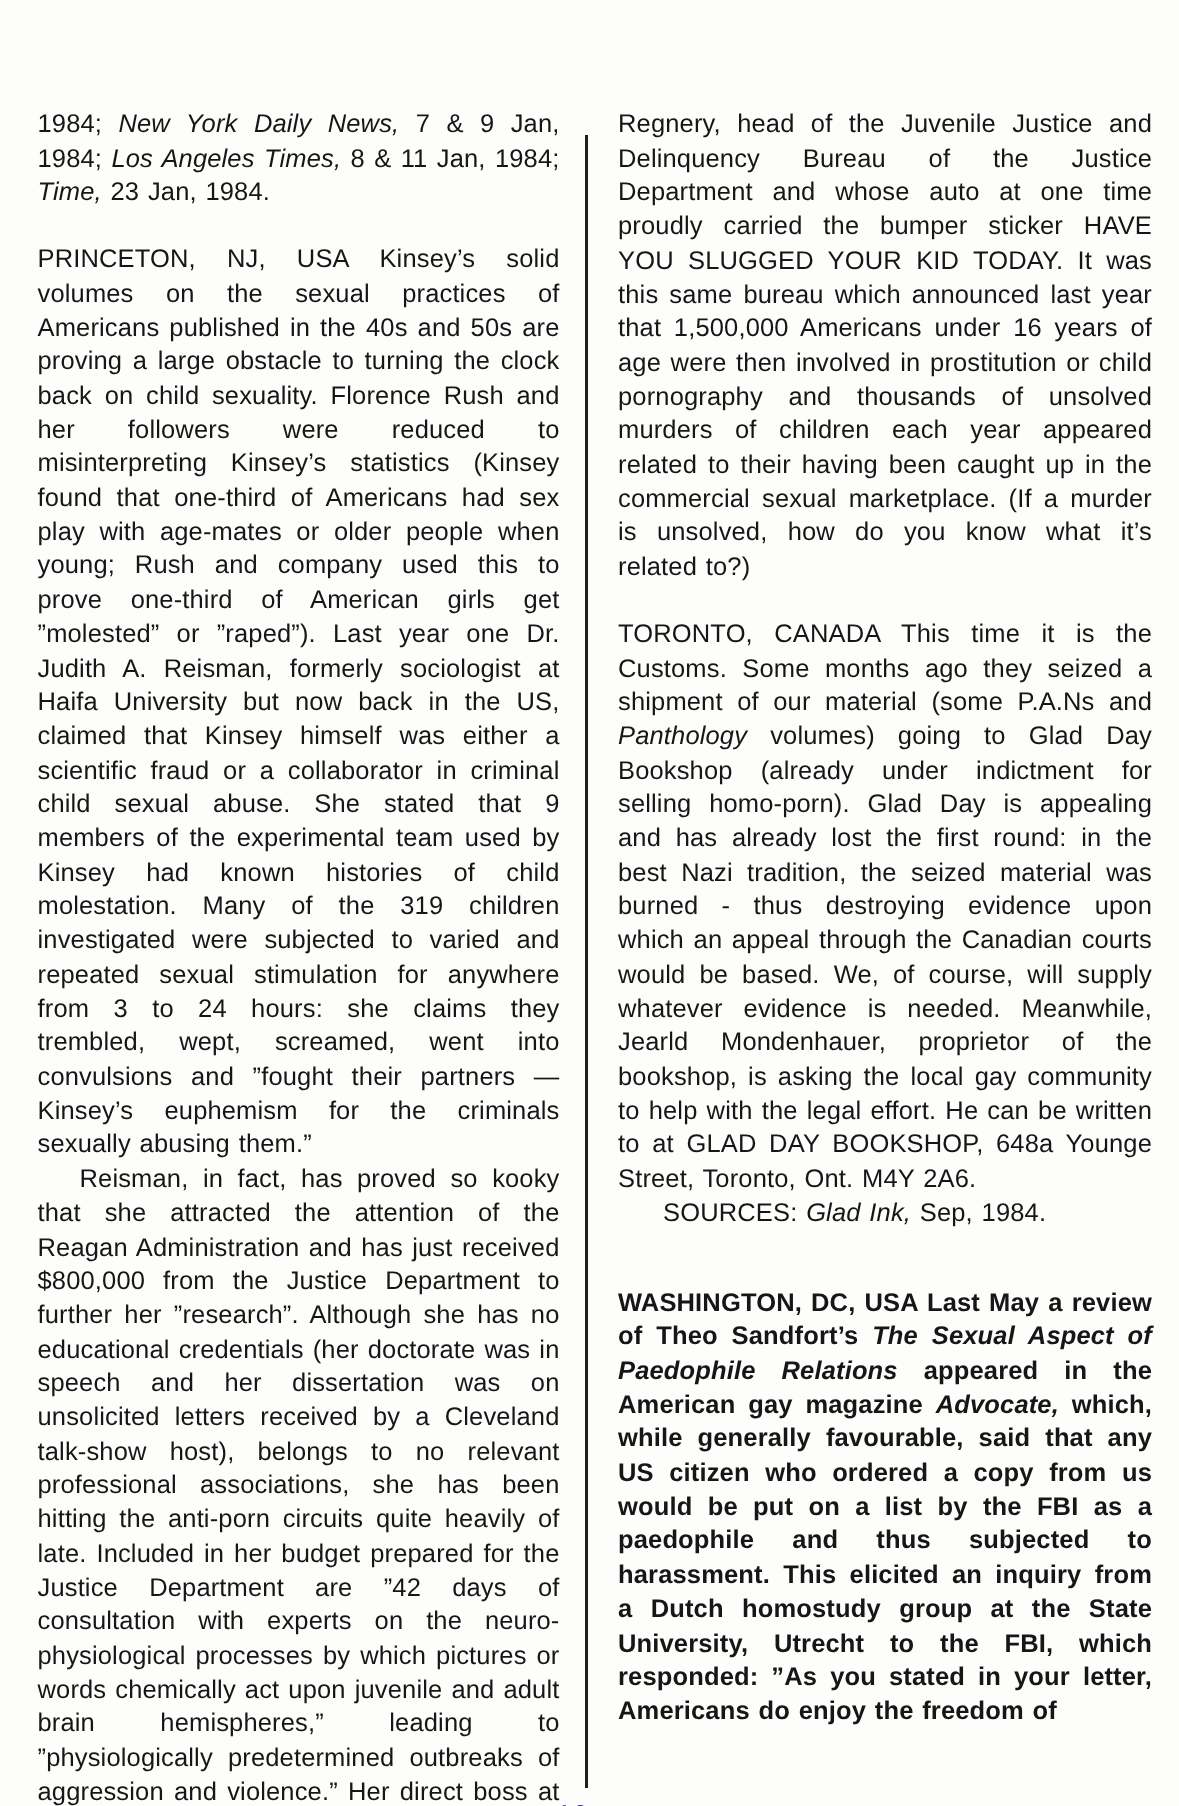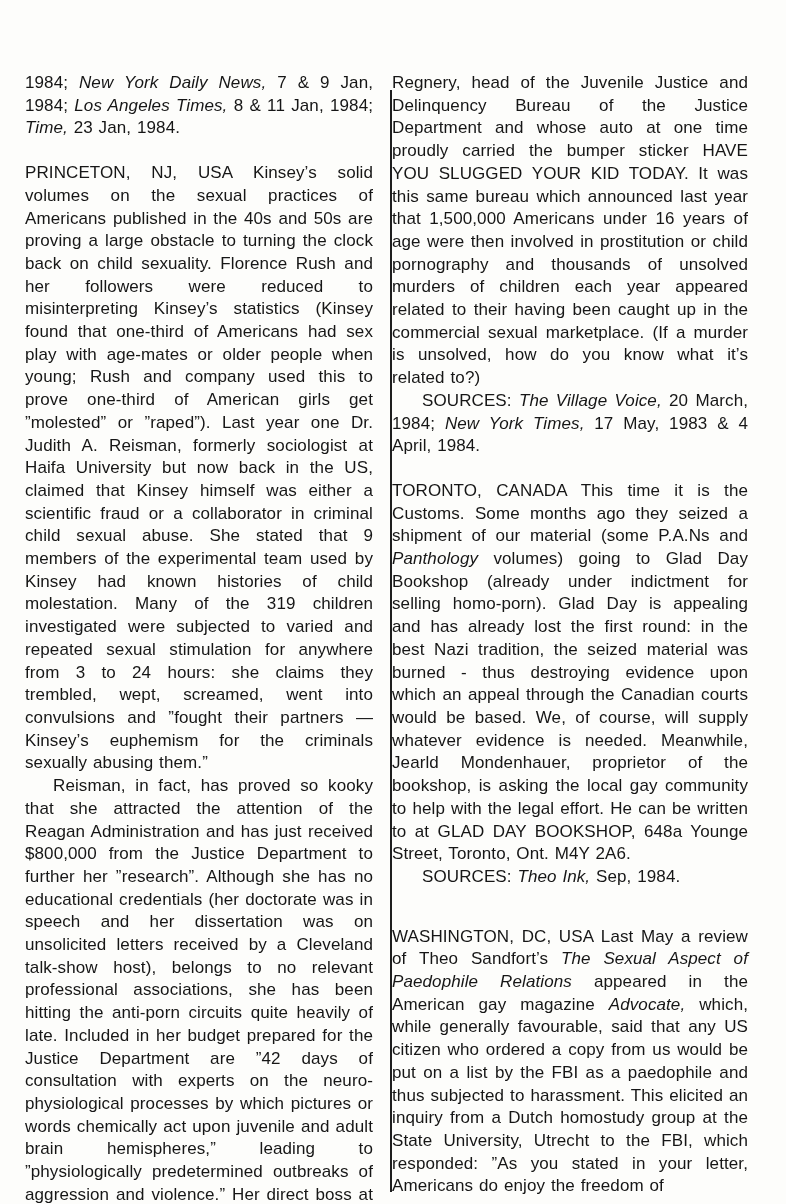--- a/index.html
+++ b/index.html
@@ -20,24 +20,24 @@
   .col {
     position: absolute;
     top: 28px;
     font-size: 17px;
     line-height: 22.7px;
     text-align: justify;
     word-spacing: 1px;
     letter-spacing: 0.1px;
   }
   .col-left  { left: 25px;  width: 348px; }
-  .col-right { left: 392px; width: 356px; }
+  .col-right { left: 412px; width: 356px; }
   .col p { margin: 0; padding: 0; }
   .col p.section { margin-top: 22px; }
-  .col p.gap-large { margin-top: 37px; }
+  .col p.gap-large { margin-top: 37px; font-weight: bold; }
   .col p.indent { text-indent: 28px; }
   .col p.source { text-indent: 30px; }
   .col i { font-style: italic; }
   .divider {
     position: absolute;
     left: 390px;
     top: 46px;
     width: 2px;
     height: 1102px;
     background: #1e1e1e;
@@ -61,20 +61,19 @@
   <div class="col col-left">
       <p><span>1984; </span><i>New York Daily News,</i><span> 7 &amp; 9 Jan, 1984; </span><i>Los Angeles Times,</i><span> 8 &amp; 11 Jan, 1984; </span><i>Time,</i><span> 23 Jan, 1984.</span></p>
       <p class="section"><span>PRINCETON, NJ, USA Kinsey’s solid volumes on the sexual practices of Americans published in the 40s and 50s are proving a large obstacle to turning the clock back on child sexuality. Florence Rush and her followers were reduced to misinterpreting Kinsey’s statistics (Kinsey found that one-third of Americans had sex play with age-mates or older people when young; Rush and company used this to prove one-third of American girls get ”molested” or ”raped”). Last year one Dr. Judith A. Reisman, formerly sociologist at Haifa University but now back in the US, claimed that Kinsey himself was either a scientific fraud or a collaborator in criminal child sexual abuse. She stated that 9 members of the experimental team used by Kinsey had known histories of child molestation. Many of the 319 children investigated were subjected to varied and repeated sexual stimulation for anywhere from 3 to 24 hours: she claims they trembled, wept, screamed, went into convulsions and ”fought their partners — Kinsey’s euphemism for the criminals sexually abusing them.”</span></p>
       <p class="indent"><span>Reisman, in fact, has proved so kooky that she attracted the attention of the Reagan Administration and has just received $800,000 from the Justice Department to further her ”research”. Although she has no educational credentials (her doctorate was in speech and her dissertation was on unsolicited letters received by a Cleveland talk-show host), belongs to no relevant professional associations, she has been hitting the anti-porn circuits quite heavily of late. Included in her budget prepared for the Justice Department are ”42 days of consultation with experts on the neuro-physiological processes by which pictures or words chemically act upon juvenile and adult brain hemispheres,” leading to ”physiologically predetermined outbreaks of aggression and violence.” Her direct boss at the funding level, incidentally, is Reagan appointee Alfred</span></p>
     </div>
 
   <div class="divider"></div>
 
   <div class="col col-right">
       <p><span>Regnery, head of the Juvenile Justice and Delinquency Bureau of the Justice Department and whose auto at one time proudly carried the bumper sticker HAVE YOU SLUGGED YOUR KID TODAY. It was this same bureau which announced last year that 1,500,000 Americans under 16 years of age were then involved in prostitution or child pornography and thousands of unsolved murders of children each year appeared related to their having been caught up in the commercial sexual marketplace. (If a murder is unsolved, how do you know what it’s related to?)</span></p>
-      <p class="source"><span>SOURCES: </span><i>The Village Voice,</i><span> 20 March, 1984; </span><i>New York Times,</i><span> 17 May, 1983 &amp; 4 April, 1984.</span></p>
       <p class="section"><span>TORONTO, CANADA This time it is the Customs. Some months ago they seized a shipment of our material (some P.A.Ns and </span><i>Panthology</i><span> volumes) going to Glad Day Bookshop (already under indictment for selling homo-porn). Glad Day is appealing and has already lost the first round: in the best Nazi tradition, the seized material was burned - thus destroying evidence upon which an appeal through the Canadian courts would be based. We, of course, will supply whatever evidence is needed. Meanwhile, Jearld Mondenhauer, proprietor of the bookshop, is asking the local gay community to help with the legal effort. He can be written to at GLAD DAY BOOKSHOP, 648a Younge Street, Toronto, Ont. M4Y 2A6.</span></p>
-      <p class="source"><span>SOURCES: </span><i>Theo Ink,</i><span> Sep, 1984.</span></p>
+      <p class="source"><span>SOURCES: </span><i>Glad Ink,</i><span> Sep, 1984.</span></p>
       <p class="section gap-large"><span>WASHINGTON, DC, USA Last May a review of Theo Sandfort’s </span><i>The Sexual Aspect of Paedophile Relations</i><span> appeared in the American gay magazine </span><i>Advocate,</i><span> which, while generally favourable, said that any US citizen who ordered a copy from us would be put on a list by the FBI as a paedophile and thus subjected to harassment. This elicited an inquiry from a Dutch homostudy group at the State University, Utrecht to the FBI, which responded: ”As you stated in your letter, Americans do enjoy the freedom of</span></p>
     </div>
 
   <div class="page-number">10</div>
 </div>
 
 </body></html>

